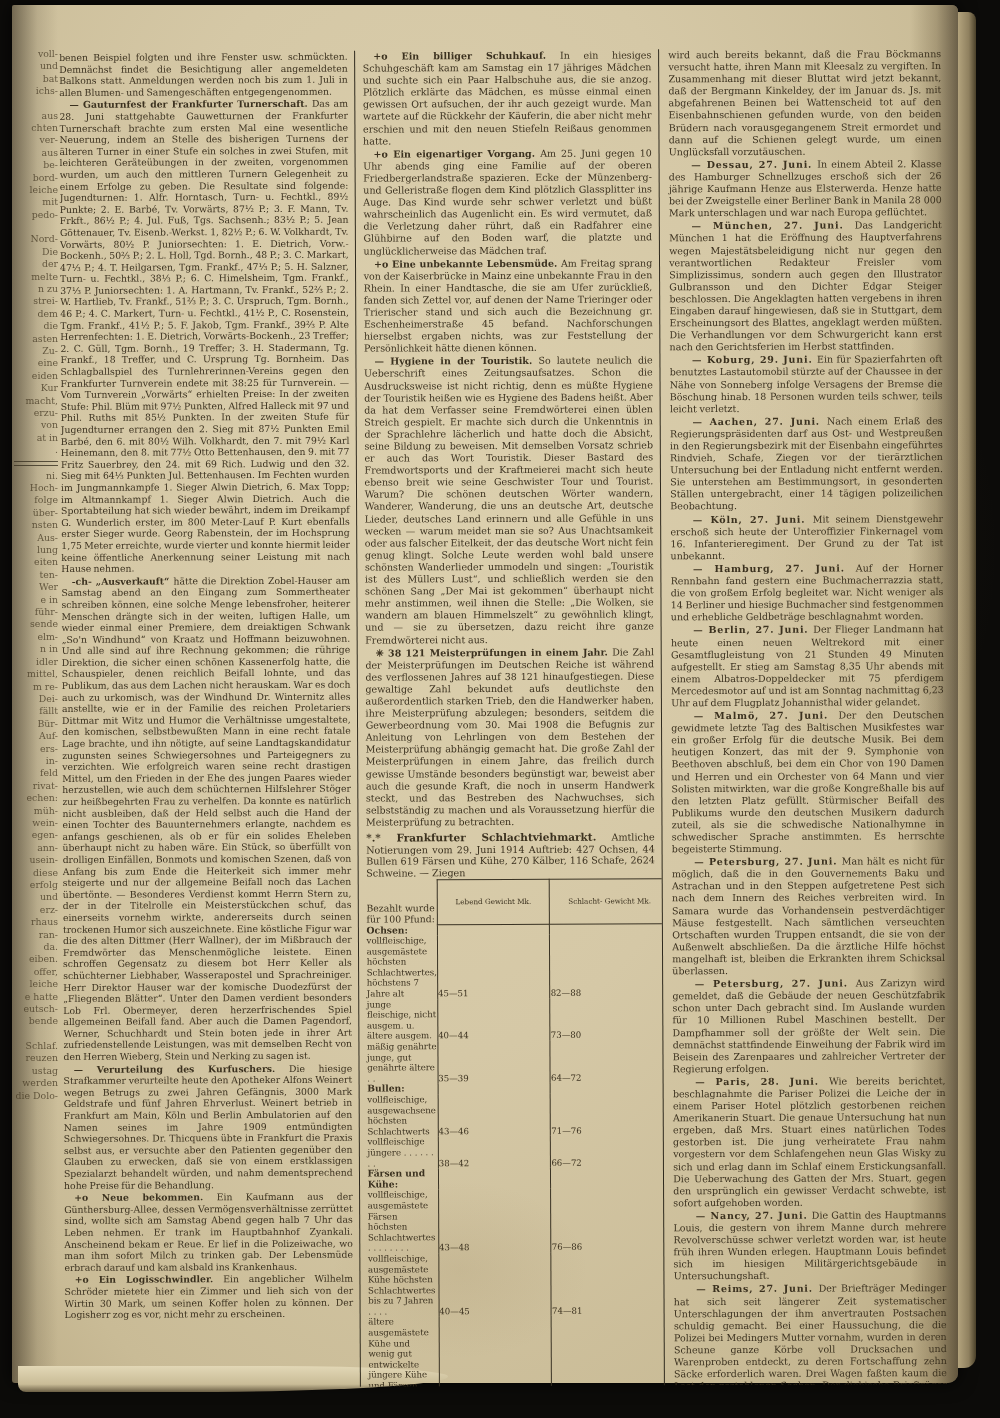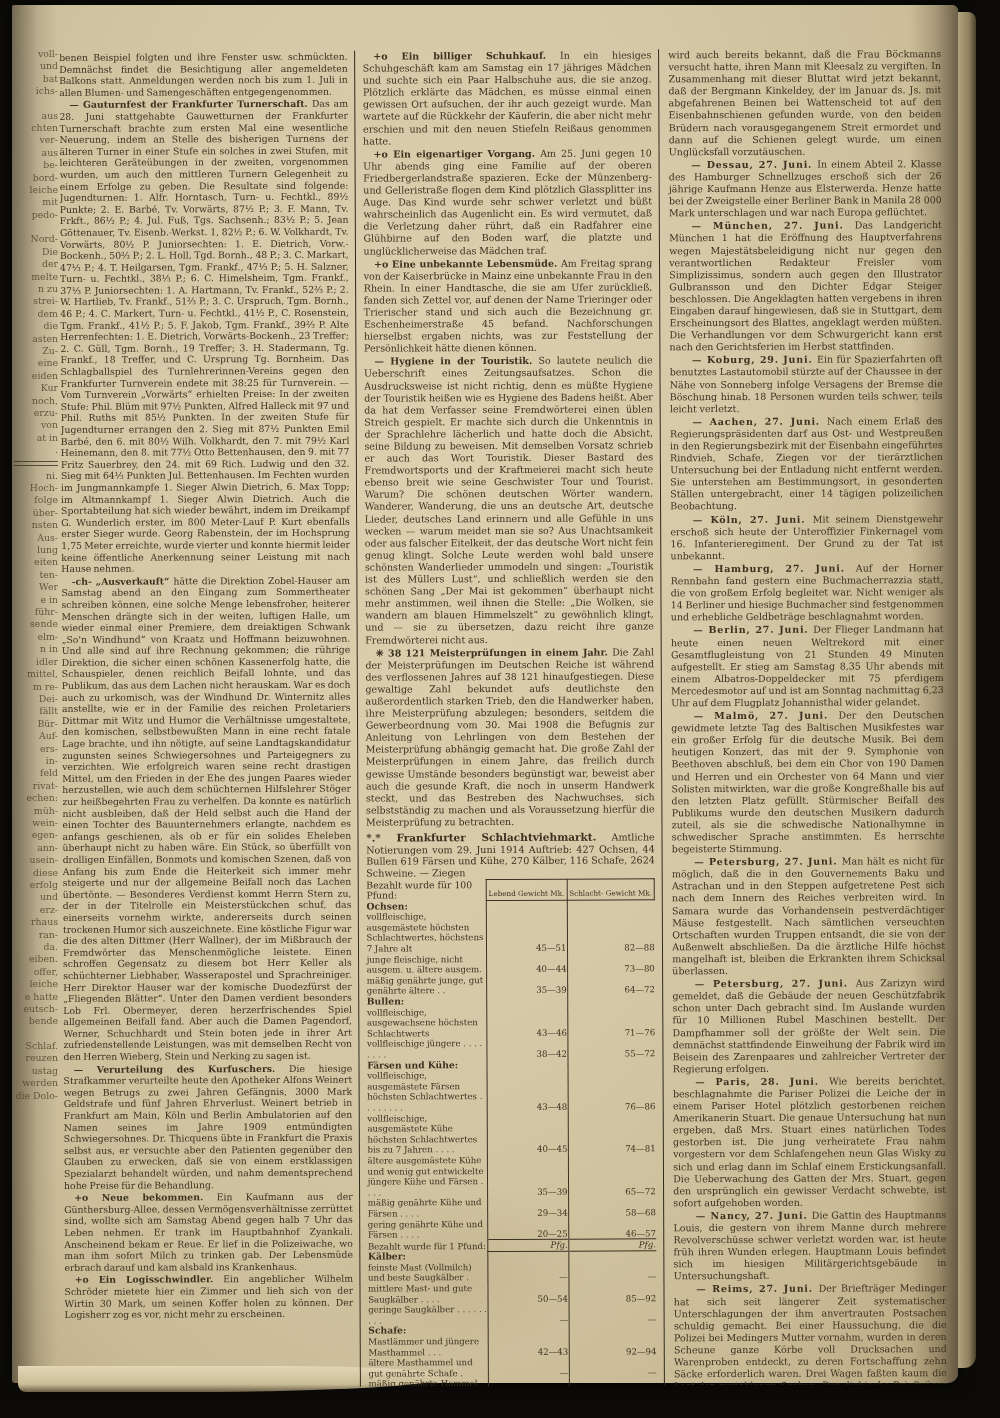--- a/index.html
+++ b/index.html
@@ -49,22 +49,22 @@
   .col3 .para .lead{letter-spacing:.8px;margin-left:12px;}
 
   
   .market{margin-top:4px;}
   .market-title{font-size:9.6px;text-align:justify;line-height:11.5px;}
   .market-title b{font-size:10.5px;}
   table.mtable{border-collapse:collapse;width:100%;margin-top:1px;}
   table.mtable td{font-size:8.6px;line-height:10.6px;vertical-align:bottom;padding:0;}
   td.lbl{padding-left:8px;}
   td.lbl.grp{padding-left:0;font-weight:bold;font-size:9.2px;}
-  td.v{width:32px;border-left:1px solid #3a3324;text-align:right;white-space:nowrap;}
-  tr.hdr td.v{border:1px solid #3a3324;font-size:7.2px;line-height:8px;text-align:center;padding:2px;}
+  td.v{width:32px;border-left:1px solid #3a3324;text-align:left;white-space:nowrap;}
+  tr.hdr td.v{border:1px solid #3a3324;font-size:7.2px;line-height:8px;text-align:center;padding:18px;}
   tr.hdr td.lbl{text-align:left;padding-left:0;font-size:9.3px;}
   tr.unit td.v{border-top:1px solid #3a3324;border-bottom:1px solid #3a3324;font-style:italic;margin-left:44px;}
   tr.unit td.lbl{text-align:left;}
 </style>
 </head>
 <body>
 
 <div class="photo">
   <div class="page"></div>
   <div class="edge2"></div>
@@ -94,21 +94,21 @@
       <span class="frag">melte</span>
       <span class="frag">n zu</span>
       <span class="frag">strei-</span>
       <span class="frag">dem</span>
       <span class="frag">die</span>
       <span class="frag">asten</span>
       <span class="frag">Zu-</span>
       <span class="frag">eine</span>
       <span class="frag">eiden</span>
       <span class="frag">Kur</span>
-      <span class="frag">noch,</span>
+      <span class="frag">macht,</span>
       <span class="frag">erzu-</span>
       <span class="frag">von</span>
       <span class="frag">at in</span>
       <span class="frag">.</span>
       <span class="frag rule"></span>
       <span class="frag">ni.</span>
       <span class="frag">Hoch-</span>
       <span class="frag">folge</span>
       <span class="frag">über-</span>
       <span class="frag">nsten</span>
@@ -218,21 +218,21 @@
                 <td class="v"></td>
               </tr>
               <tr>
                 <td class="lbl">vollfleischige, ausgewachsene höchsten Schlachtwerts</td>
                 <td class="v">43—46</td>
                 <td class="v">71—76</td>
               </tr>
               <tr>
                 <td class="lbl">vollfleischige jüngere . . . . . . . .</td>
                 <td class="v">38—42</td>
-                <td class="v">55—72</td>
+                <td class="v">66—72</td>
               </tr>
               <tr>
                 <td class="lbl grp">Färsen und Kühe:</td>
                 <td class="v"></td>
                 <td class="v"></td>
               </tr>
               <tr>
                 <td class="lbl">vollfleischige, ausgemästete Färsen höchsten Schlachtwertes . . . . . . . .</td>
                 <td class="v">43—48</td>
                 <td class="v">76—86</td>

